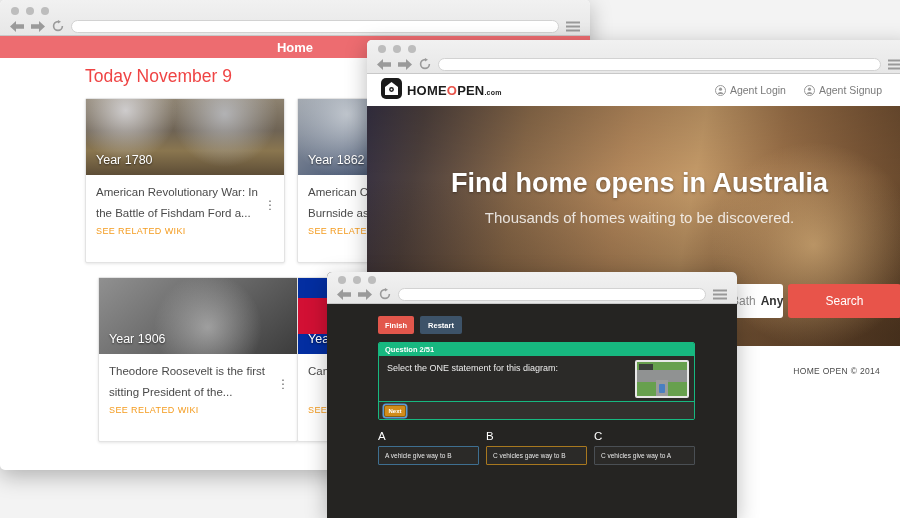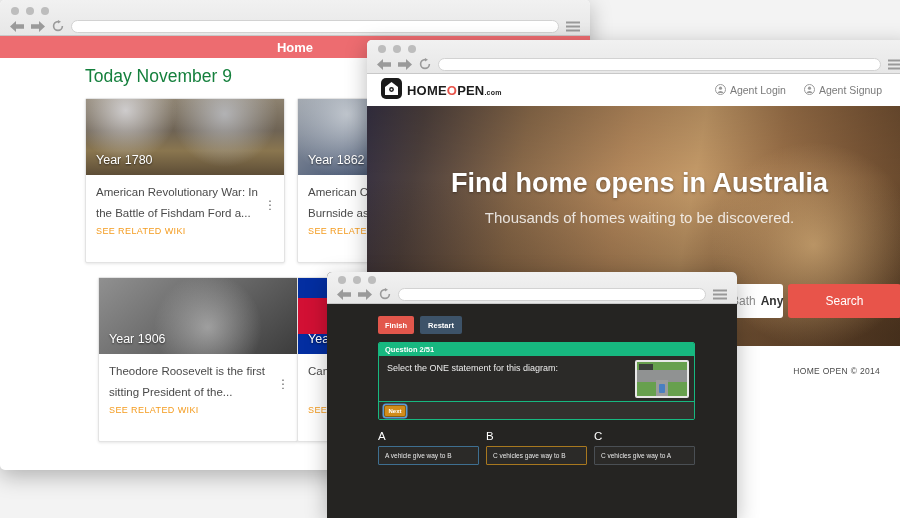--- a/index.html
+++ b/index.html
@@ -18,21 +18,21 @@
   .urlbar { flex:1; height:13px; background:#fff; border:1px solid #d2d2d2;
     border-radius:7px; font-size:9px; padding:0 6px; color:#333; outline:none; }
 
   
   #win-history { left:0; top:0; width:590px; height:470px; background:#fff; z-index:1; }
   #win-history .chrome { height:36px; }
   #win-history .dots { top:7px; left:11px; }
   #win-history .navrow { top:19px; height:14px; }
   .redbar { height:22px; background:var(--history-accent,#ed6c70); display:flex;
     align-items:center; justify-content:center; color:#fff; font-weight:bold; font-size:13px; }
-  .page-heading { position:absolute; left:85px; top:66px; font-size:17.5px; color:#15803d; font-weight:500; }
+  .page-heading { position:absolute; left:85px; top:66px; font-size:17.5px; color:#ef4444; font-weight:500; }
   .card { position:absolute; width:200px; height:165px; background:#fff;
     border:1px solid #e3e3e3; border-radius:2px; box-shadow:0 1px 3px rgba(0,0,0,.10); }
   .card-img { height:76px; position:relative; overflow:hidden; }
   .img-1780 { background:
       radial-gradient(circle at 70% 20%, rgba(200,205,215,.7), transparent 35%),
       radial-gradient(circle at 20% 15%, rgba(225,225,230,.8), transparent 30%),
       linear-gradient(180deg,#8d8270 0%, #6e6354 42%, #8a764f 68%, #5d4d36 100%); }
   .img-1862 { background:
       radial-gradient(circle at 25% 20%, rgba(210,215,220,.8), transparent 40%),
       linear-gradient(140deg,#9aa0a8 0%, #52607a 45%, #2d3a50 100%); }
@@ -53,21 +53,21 @@
   #win-homeopen .chrome { height:34px; }
   #win-homeopen .dots { top:5px; left:11px; }
   #win-homeopen .navrow { top:17px; height:14px; }
   .ho-header { height:32px; display:flex; align-items:center; padding:0 14px; background:#fff; }
   .ho-logo { display:flex; align-items:center; gap:5px; }
   .logo-text { font-size:13px; font-weight:bold; color:#1c1c1c; letter-spacing:.2px; }
   .logo-o-red { color:#e8544a; }
   .logo-tld { font-size:7px; font-weight:bold; color:#1c1c1c; }
   .ho-agents { margin-left:auto; display:flex; gap:18px; align-items:center;
     font-size:10.5px; color:#7a7a7a; padding-right:16px; }
-  .agent-item { display:flex; gap:4px; cursor:pointer; }
+  .agent-item { display:flex; align-items:center; gap:4px; cursor:pointer; }
   .hero { position:relative; height:240px; overflow:hidden;
     background:
       radial-gradient(circle at 82% 58%, rgba(255,214,150,.5), transparent 22%),
       linear-gradient(180deg, rgba(0,0,0,.12), rgba(0,0,0,0) 30%, rgba(35,22,12,.45) 95%),
       linear-gradient(100deg,#353042 0%, #4c3f3c 10%, #8a6a4a 28%, #b5895c 46%, #c49a68 58%, #9a7048 72%, #7a5636 86%, #5c4026 100%); }
   .hero-title { margin-top:62px; text-align:center; color:#fff; font-size:27px; font-weight:bold;
     text-shadow:0 1px 3px rgba(0,0,0,.35); }
   .hero-sub { margin-top:10px; text-align:center; color:rgba(255,255,255,.82); font-size:15px; }
   .searchrow { position:absolute; left:49px; top:178px; display:flex; gap:5px; height:34px; }
   .sr-box { background:#fff; border-radius:3px; display:flex; align-items:center;

